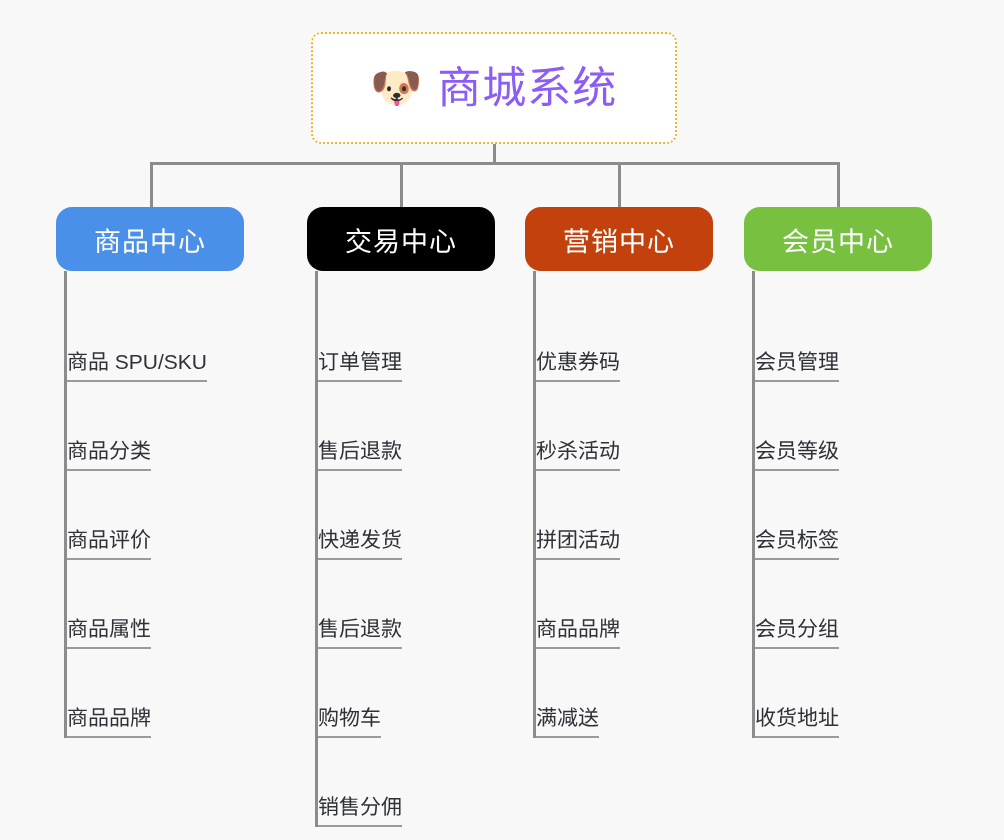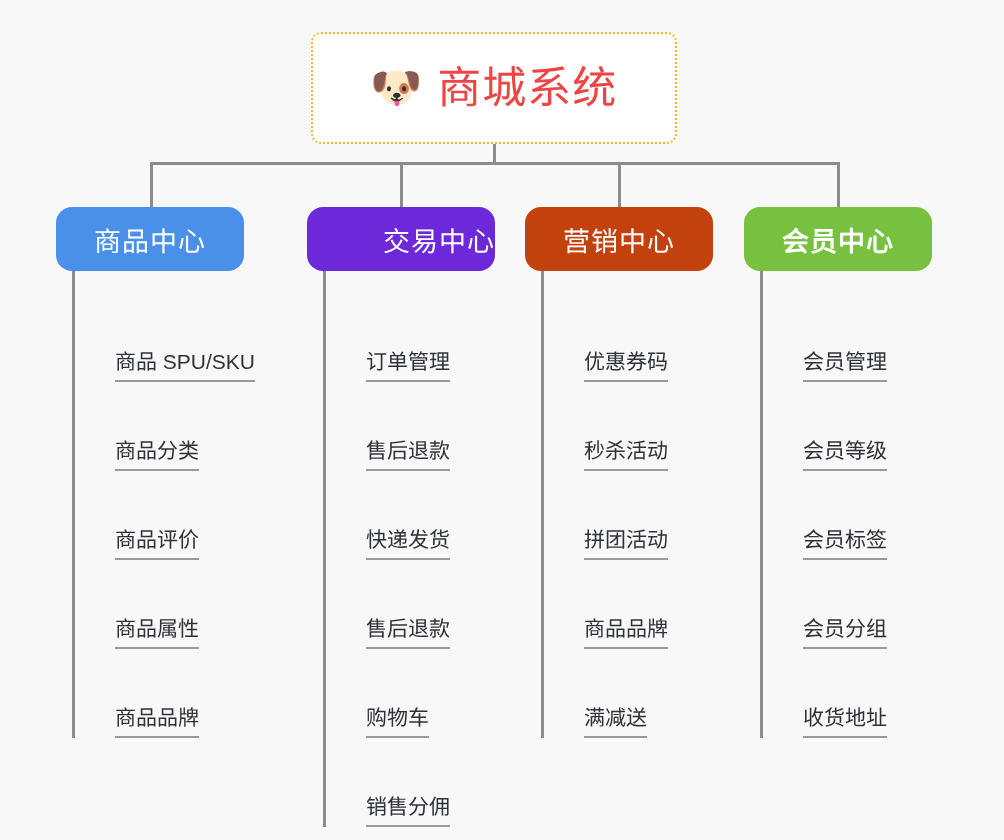--- a/index.html
+++ b/index.html
@@ -36,21 +36,21 @@
     align-items: center;
     justify-content: center;
     gap: 14px;
   }
   .root-emoji {
     font-size: 42px;
     line-height: 1;
     display: block;
   }
   .root-title {
-    color: #ef4444;
+    color: #8b5cf6;
     font-size: 44px;
     line-height: 1;
     letter-spacing: 1px;
     white-space: nowrap;
   }
 
   
   .conn {
     position: absolute;
     background: #8c8c8c;
@@ -95,23 +95,22 @@
     font-size: 27px;
     letter-spacing: 1px;
     white-space: nowrap;
   }
 
   
   .sub-list {
     position: relative;
     margin-top: 0;
     padding-top: 22px;
-    padding-left: 40px;
     border-left: 3px solid #8c8c8c;
-    margin-left: 16px;
+    margin-left: 8px;
     box-sizing: border-box;
   }
   .sub-item {
     height: 89px;
     display: flex;
     align-items: flex-end;
     box-sizing: border-box;
   }
   .sub-item-label {
     display: inline-block;
@@ -159,21 +158,21 @@
           </div>
           <div class="sub-item">
             <span class="sub-item-label">商品属性</span>
           </div>
           <div class="sub-item">
             <span class="sub-item-label">商品品牌</span>
           </div>
         </div>
       </div>
       <div class="column" style="left: 307px;">
-        <div class="cat-box" style="background: #6d28d9; justify-content: flex-end;">
+        <div class="cat-box" style="background: #000000;">
           <span>交易中心</span>
         </div>
         <div class="sub-list">
           <div class="sub-item">
             <span class="sub-item-label">订单管理</span>
           </div>
           <div class="sub-item">
             <span class="sub-item-label">售后退款</span>
           </div>
           <div class="sub-item">
@@ -206,21 +205,21 @@
           </div>
           <div class="sub-item">
             <span class="sub-item-label">商品品牌</span>
           </div>
           <div class="sub-item">
             <span class="sub-item-label">满减送</span>
           </div>
         </div>
       </div>
       <div class="column" style="left: 744px;">
-        <div class="cat-box" style="background: rgb(119, 192, 64); font-weight: bold;">
+        <div class="cat-box" style="background: rgb(119, 192, 64);">
           <span>会员中心</span>
         </div>
         <div class="sub-list">
           <div class="sub-item">
             <span class="sub-item-label">会员管理</span>
           </div>
           <div class="sub-item">
             <span class="sub-item-label">会员等级</span>
           </div>
           <div class="sub-item">

